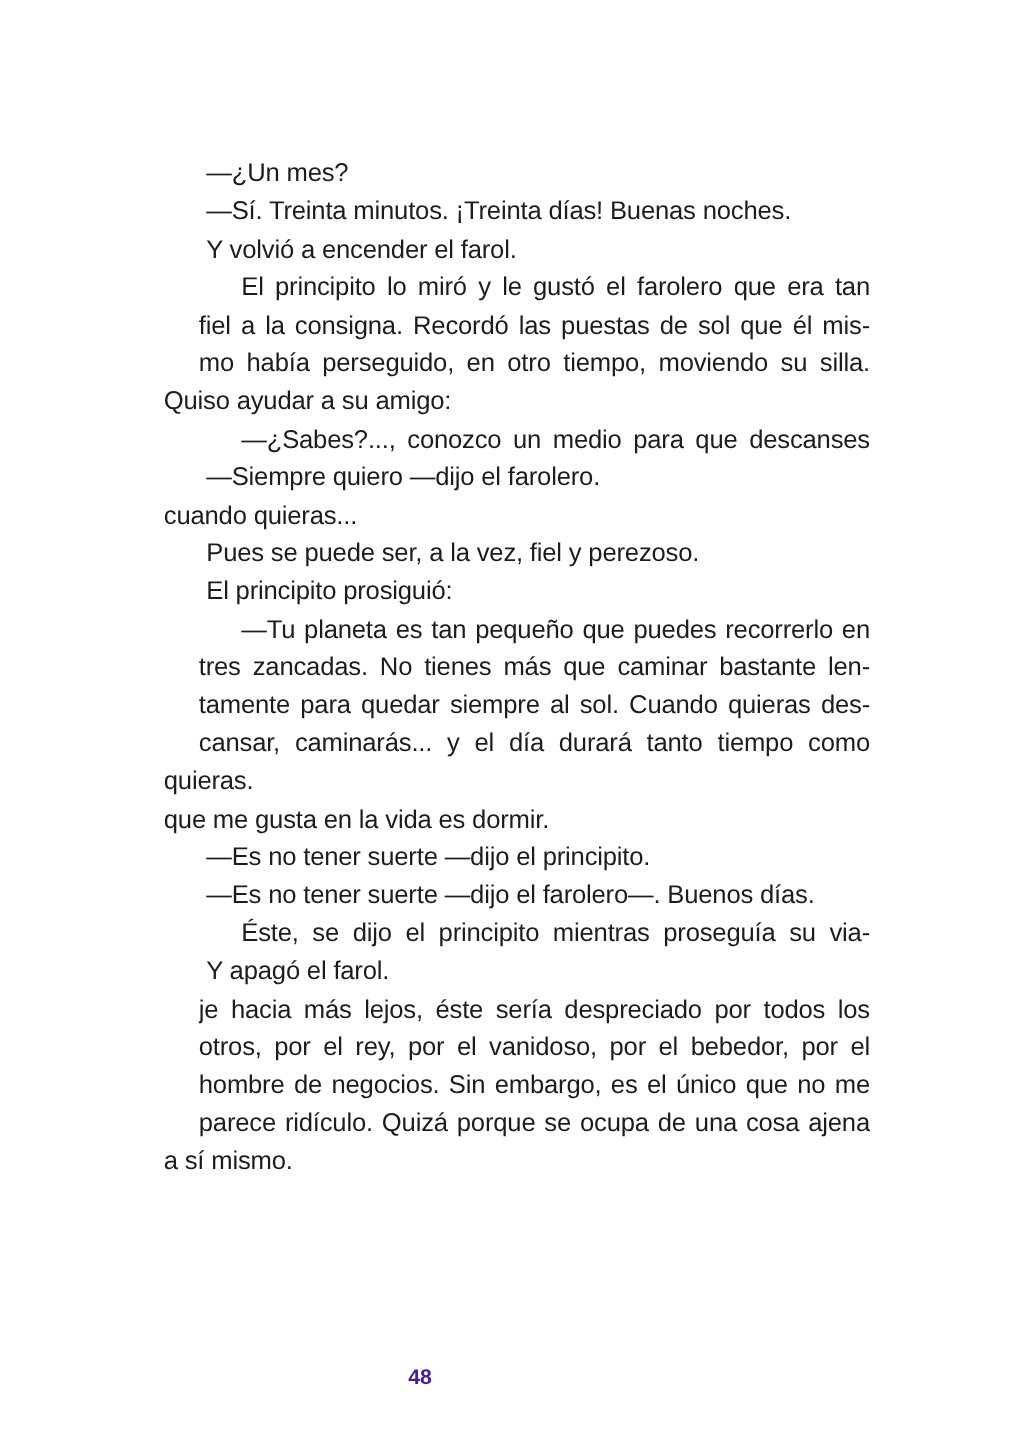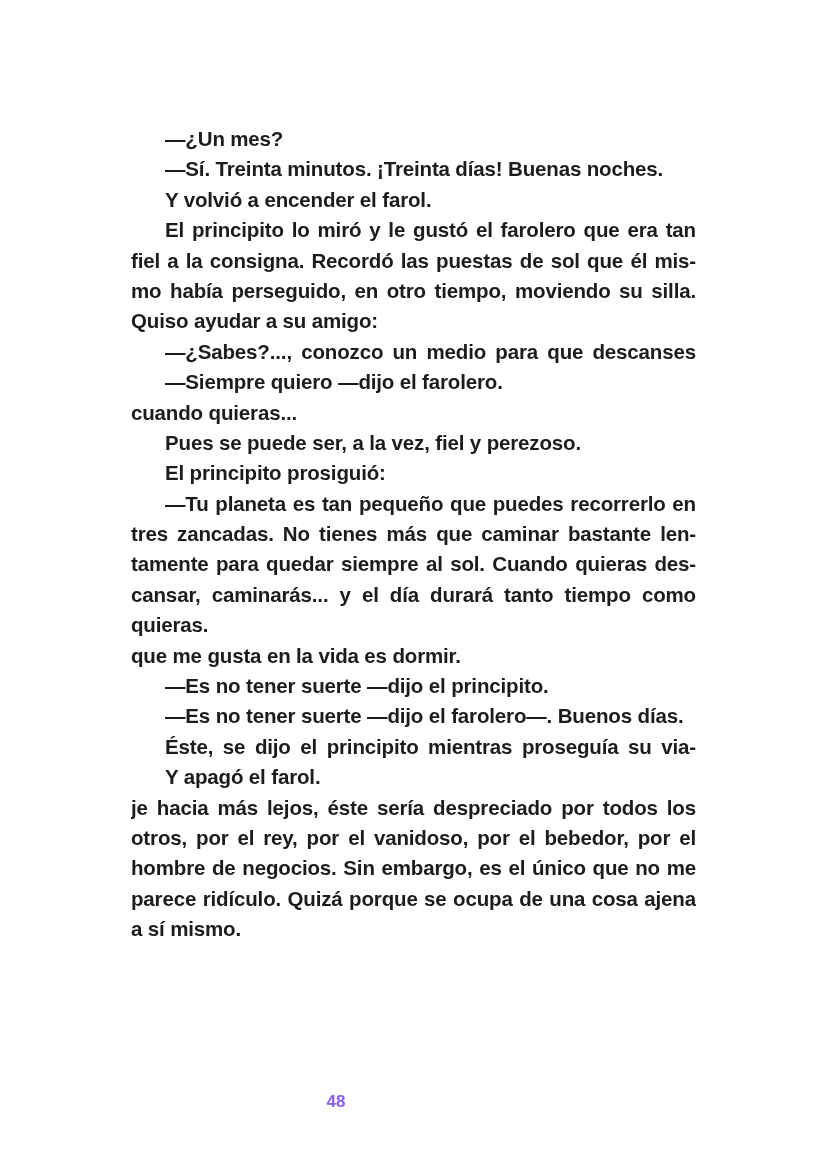--- a/index.html
+++ b/index.html
@@ -16,46 +16,46 @@
     }
     .page {
       position: absolute;
       left: 131px;
       top: 124px;
       width: 565px;
       font-family: "Liberation Sans", sans-serif;
       font-size: 20.5px;
       line-height: 30.4px;
       letter-spacing: -0.15px;
-      font-weight: bold;
     }
     .line {
       display: block;
       white-space: nowrap;
       height: 30.4px;
     }
     .line.justify {
       text-align: justify;
       text-align-last: justify;
       white-space: normal;
       overflow: hidden;
+      margin-left: 28px;
     }
     .line.indent {
       padding-left: 34px;
     }
     .page-number {
       position: absolute;
       left: 0;
       width: 672px;
       top: 1092px;
       text-align: center;
       font-family: "Liberation Sans", sans-serif;
       font-weight: bold;
       font-size: 17px;
-      color: #8b5cf6;
+      color: #4c1d95;
     }
   </style>
 </head>
 <body>
 
 <div class="page">
   <span class="line indent">—¿Un mes?</span>
   <span class="line indent">—Sí. Treinta minutos. ¡Treinta días! Buenas noches.</span>
   <span class="line indent">Y volvió a encender el farol.</span>
   <span class="line indent justify">El principito lo miró y le gustó el farolero que era tan</span>

